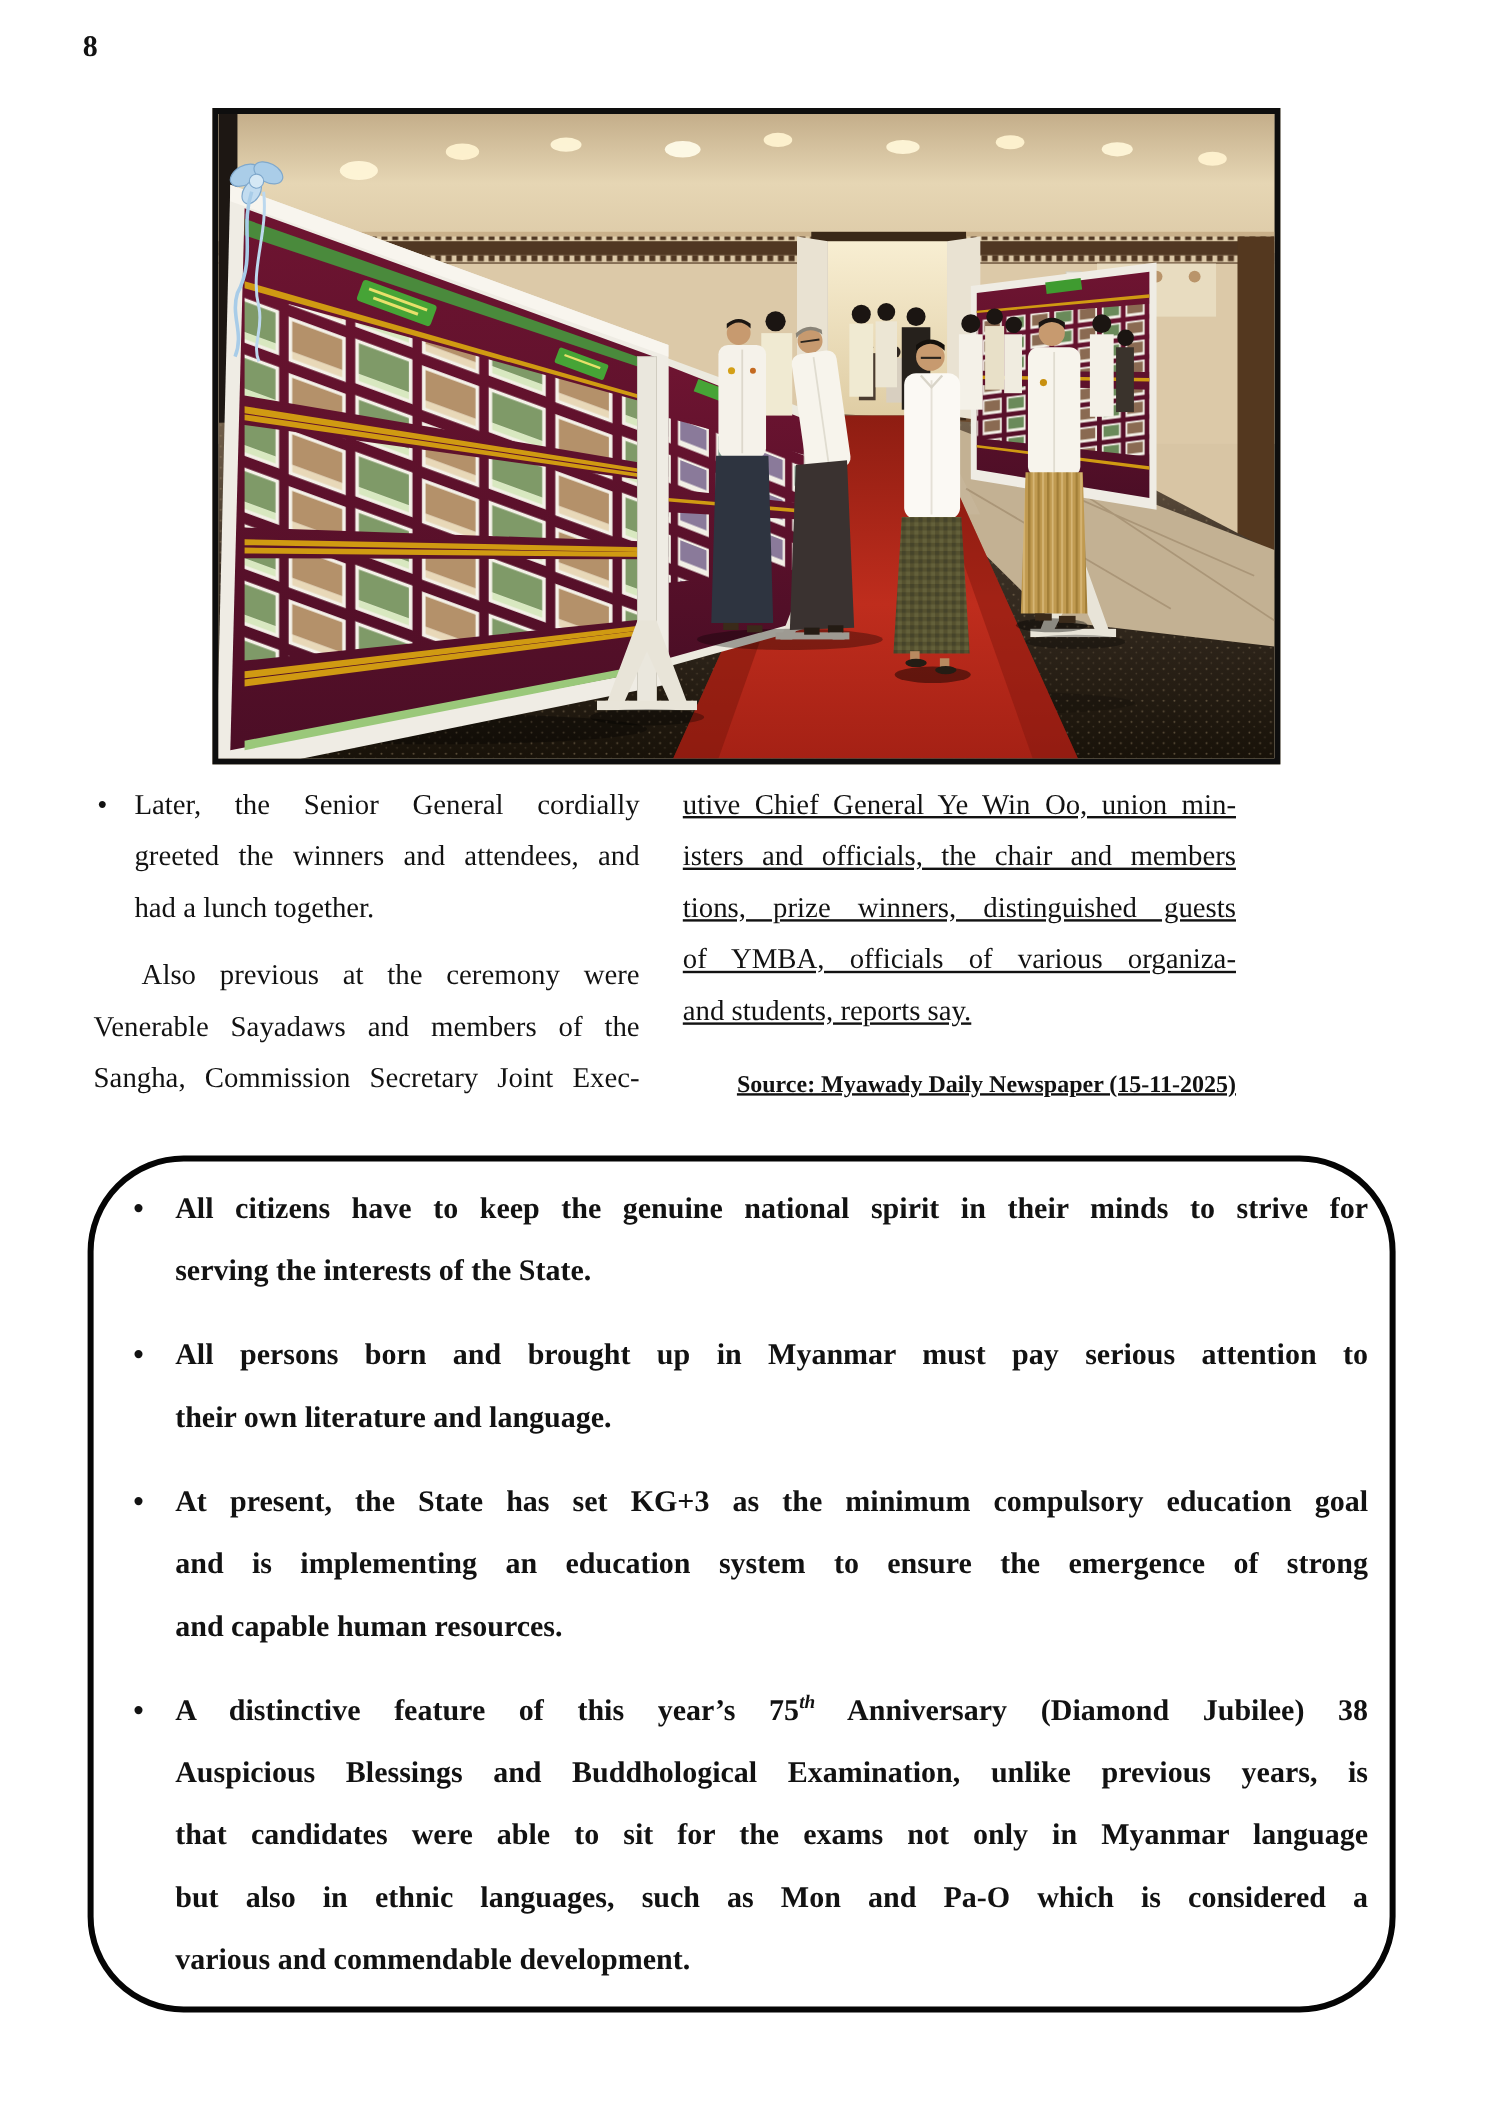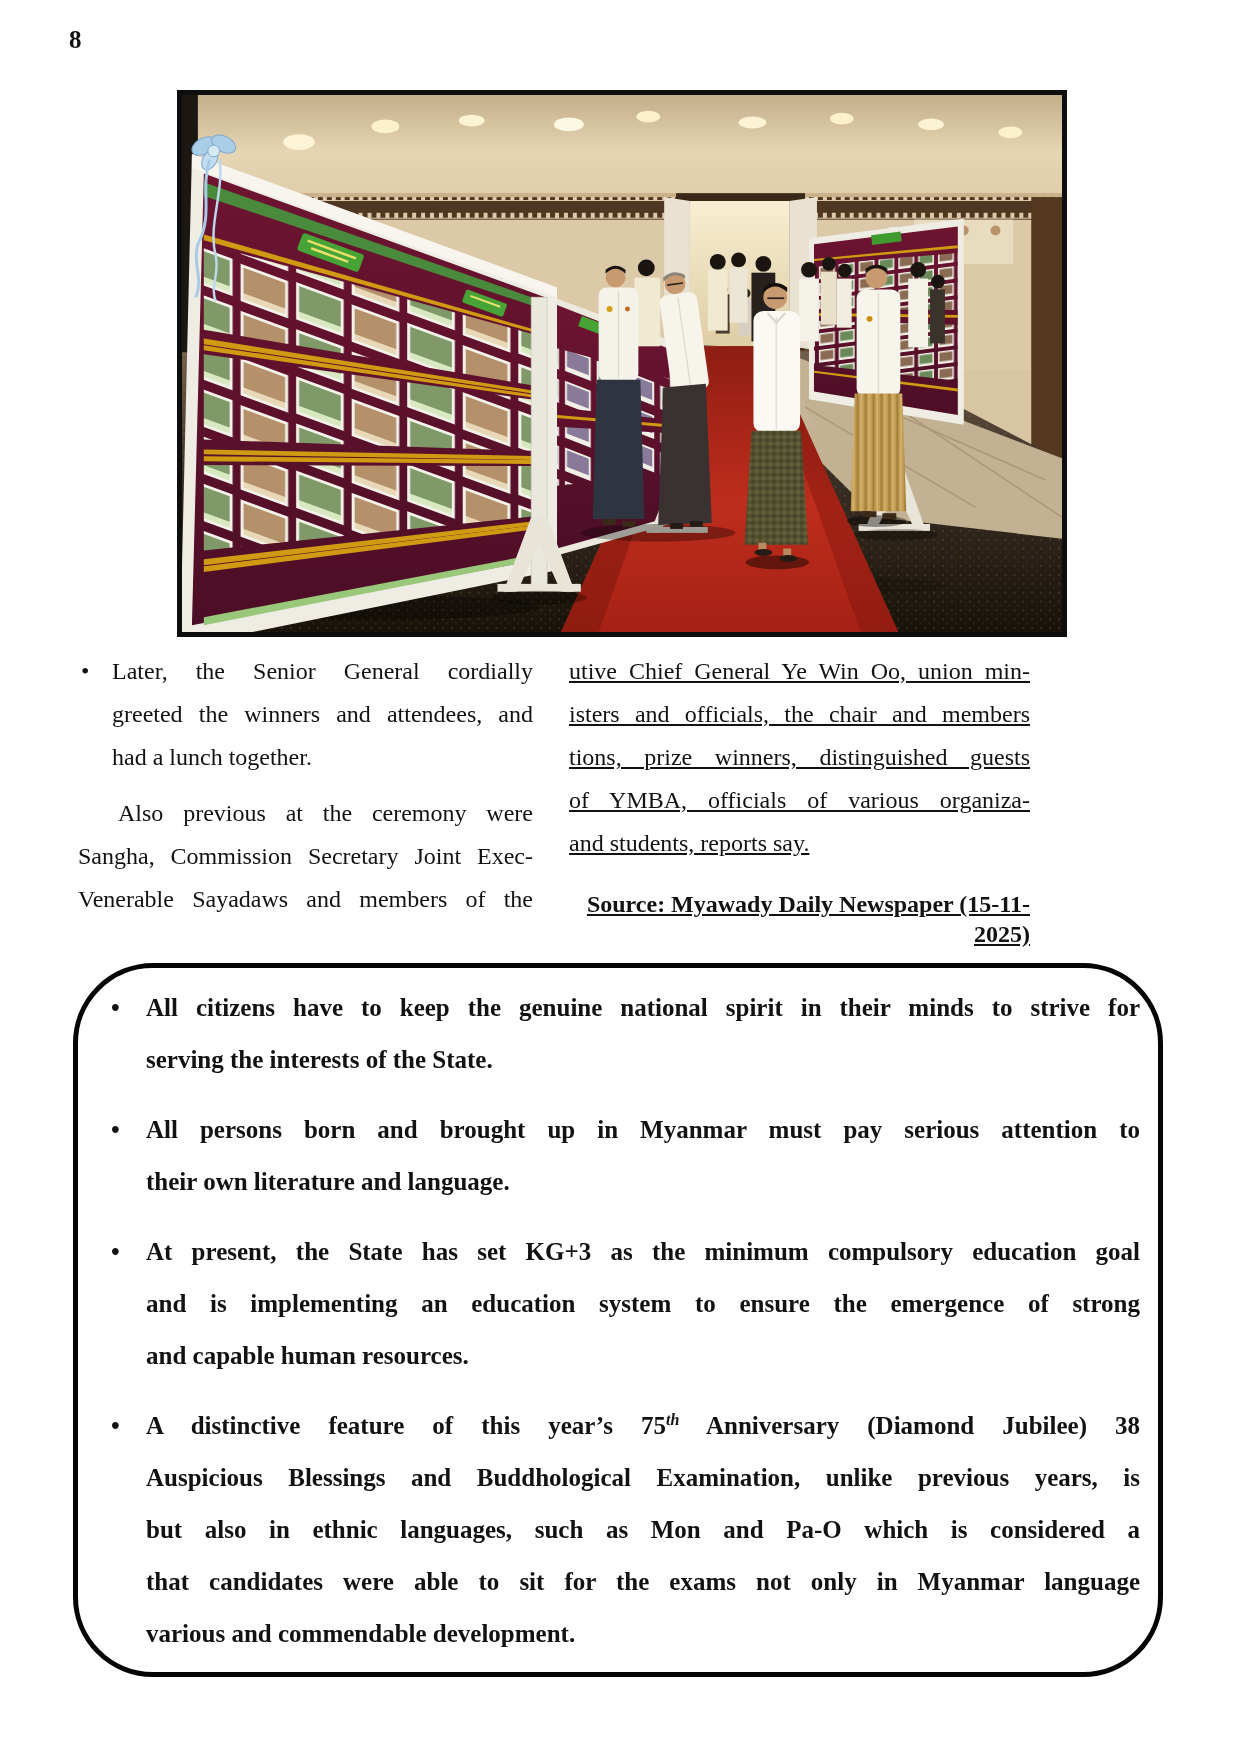--- a/index.html
+++ b/index.html
@@ -26,21 +26,21 @@
   }
   .col-left  { width: 455px; }
   .col-right { width: 461px; text-decoration: underline; }
   .jl { text-align: justify; text-align-last: justify; }
   .ll { text-align: left; text-align-last: left; }
   .bullet-para { position: relative; padding-left: 34px; margin-bottom: 13px; }
   .blt { position: absolute; left: 3px; top: 0; line-height: 43px; }
   .fl-indent { text-indent: 40px; }
   .source {
     margin-top: 24px; text-align: right; text-align-last: right;
-    font-size: 24px; font-weight: bold; line-height: 30px;
+    font-size: 20px; font-weight: bold; line-height: 30px;
   }
 
   .quote-box {
     position: absolute; left: 73px; top: 963px;
     width: 1090px; height: 714px; box-sizing: border-box;
     border: 5px solid #050505; border-radius: 80px;
     padding: 14px 18px 0 0;
     font-size: 25px; font-weight: bold; line-height: 52px;
   }
   .qitem { position: relative; padding-left: 68px; margin-bottom: 18px; }
@@ -322,22 +322,22 @@
   <section class="columns">
     <div class="col-left">
       <div class="bullet-para">
         <span class="blt">•</span>
         <div class="jl">Later, the Senior General cordially</div>
         <div class="jl">greeted the winners and attendees, and</div>
         <div class="ll">had a lunch together.</div>
       </div>
       <div>
         <div class="jl fl-indent">Also previous at the ceremony were</div>
+        <div class="jl">Venerable Sayadaws and members of the</div>
         <div class="jl">Sangha, Commission Secretary Joint Exec-</div>
-        <div class="jl">Venerable Sayadaws and members of the</div>
       </div>
     </div>
     <div class="col-right">
       <div class="jl">utive Chief General Ye Win Oo, union min-</div>
       <div class="jl">isters and officials, the chair and members</div>
       <div class="jl">tions, prize winners, distinguished guests</div>
       <div class="jl">of YMBA, officials of various organiza-</div>
       <div class="ll">and students, reports say.</div>
       <div class="source">Source: Myawady Daily Newspaper (15-11-2025)</div>
     </div>
@@ -357,19 +357,19 @@
     <div class="qitem">
       <span class="qblt">•</span>
       <div class="jl">At present, the State has set KG+3 as the minimum compulsory education goal</div>
       <div class="jl">and is implementing an education system to ensure the emergence of strong</div>
       <div class="ll">and capable human resources.</div>
     </div>
     <div class="qitem">
       <span class="qblt">•</span>
       <div class="jl"><span>A distinctive feature of this year’s 75</span><sup>th</sup><span> Anniversary (Diamond Jubilee) 38</span></div>
       <div class="jl">Auspicious Blessings and Buddhological Examination, unlike previous years, is</div>
+      <div class="jl">that candidates were able to sit for the exams not only in Myanmar language</div>
       <div class="jl">but also in ethnic languages, such as Mon and Pa-O which is considered a</div>
-      <div class="jl">that candidates were able to sit for the exams not only in Myanmar language</div>
       <div class="ll">various and commendable development.</div>
     </div>
   </section>
 
 </div>
 
 </body></html>

